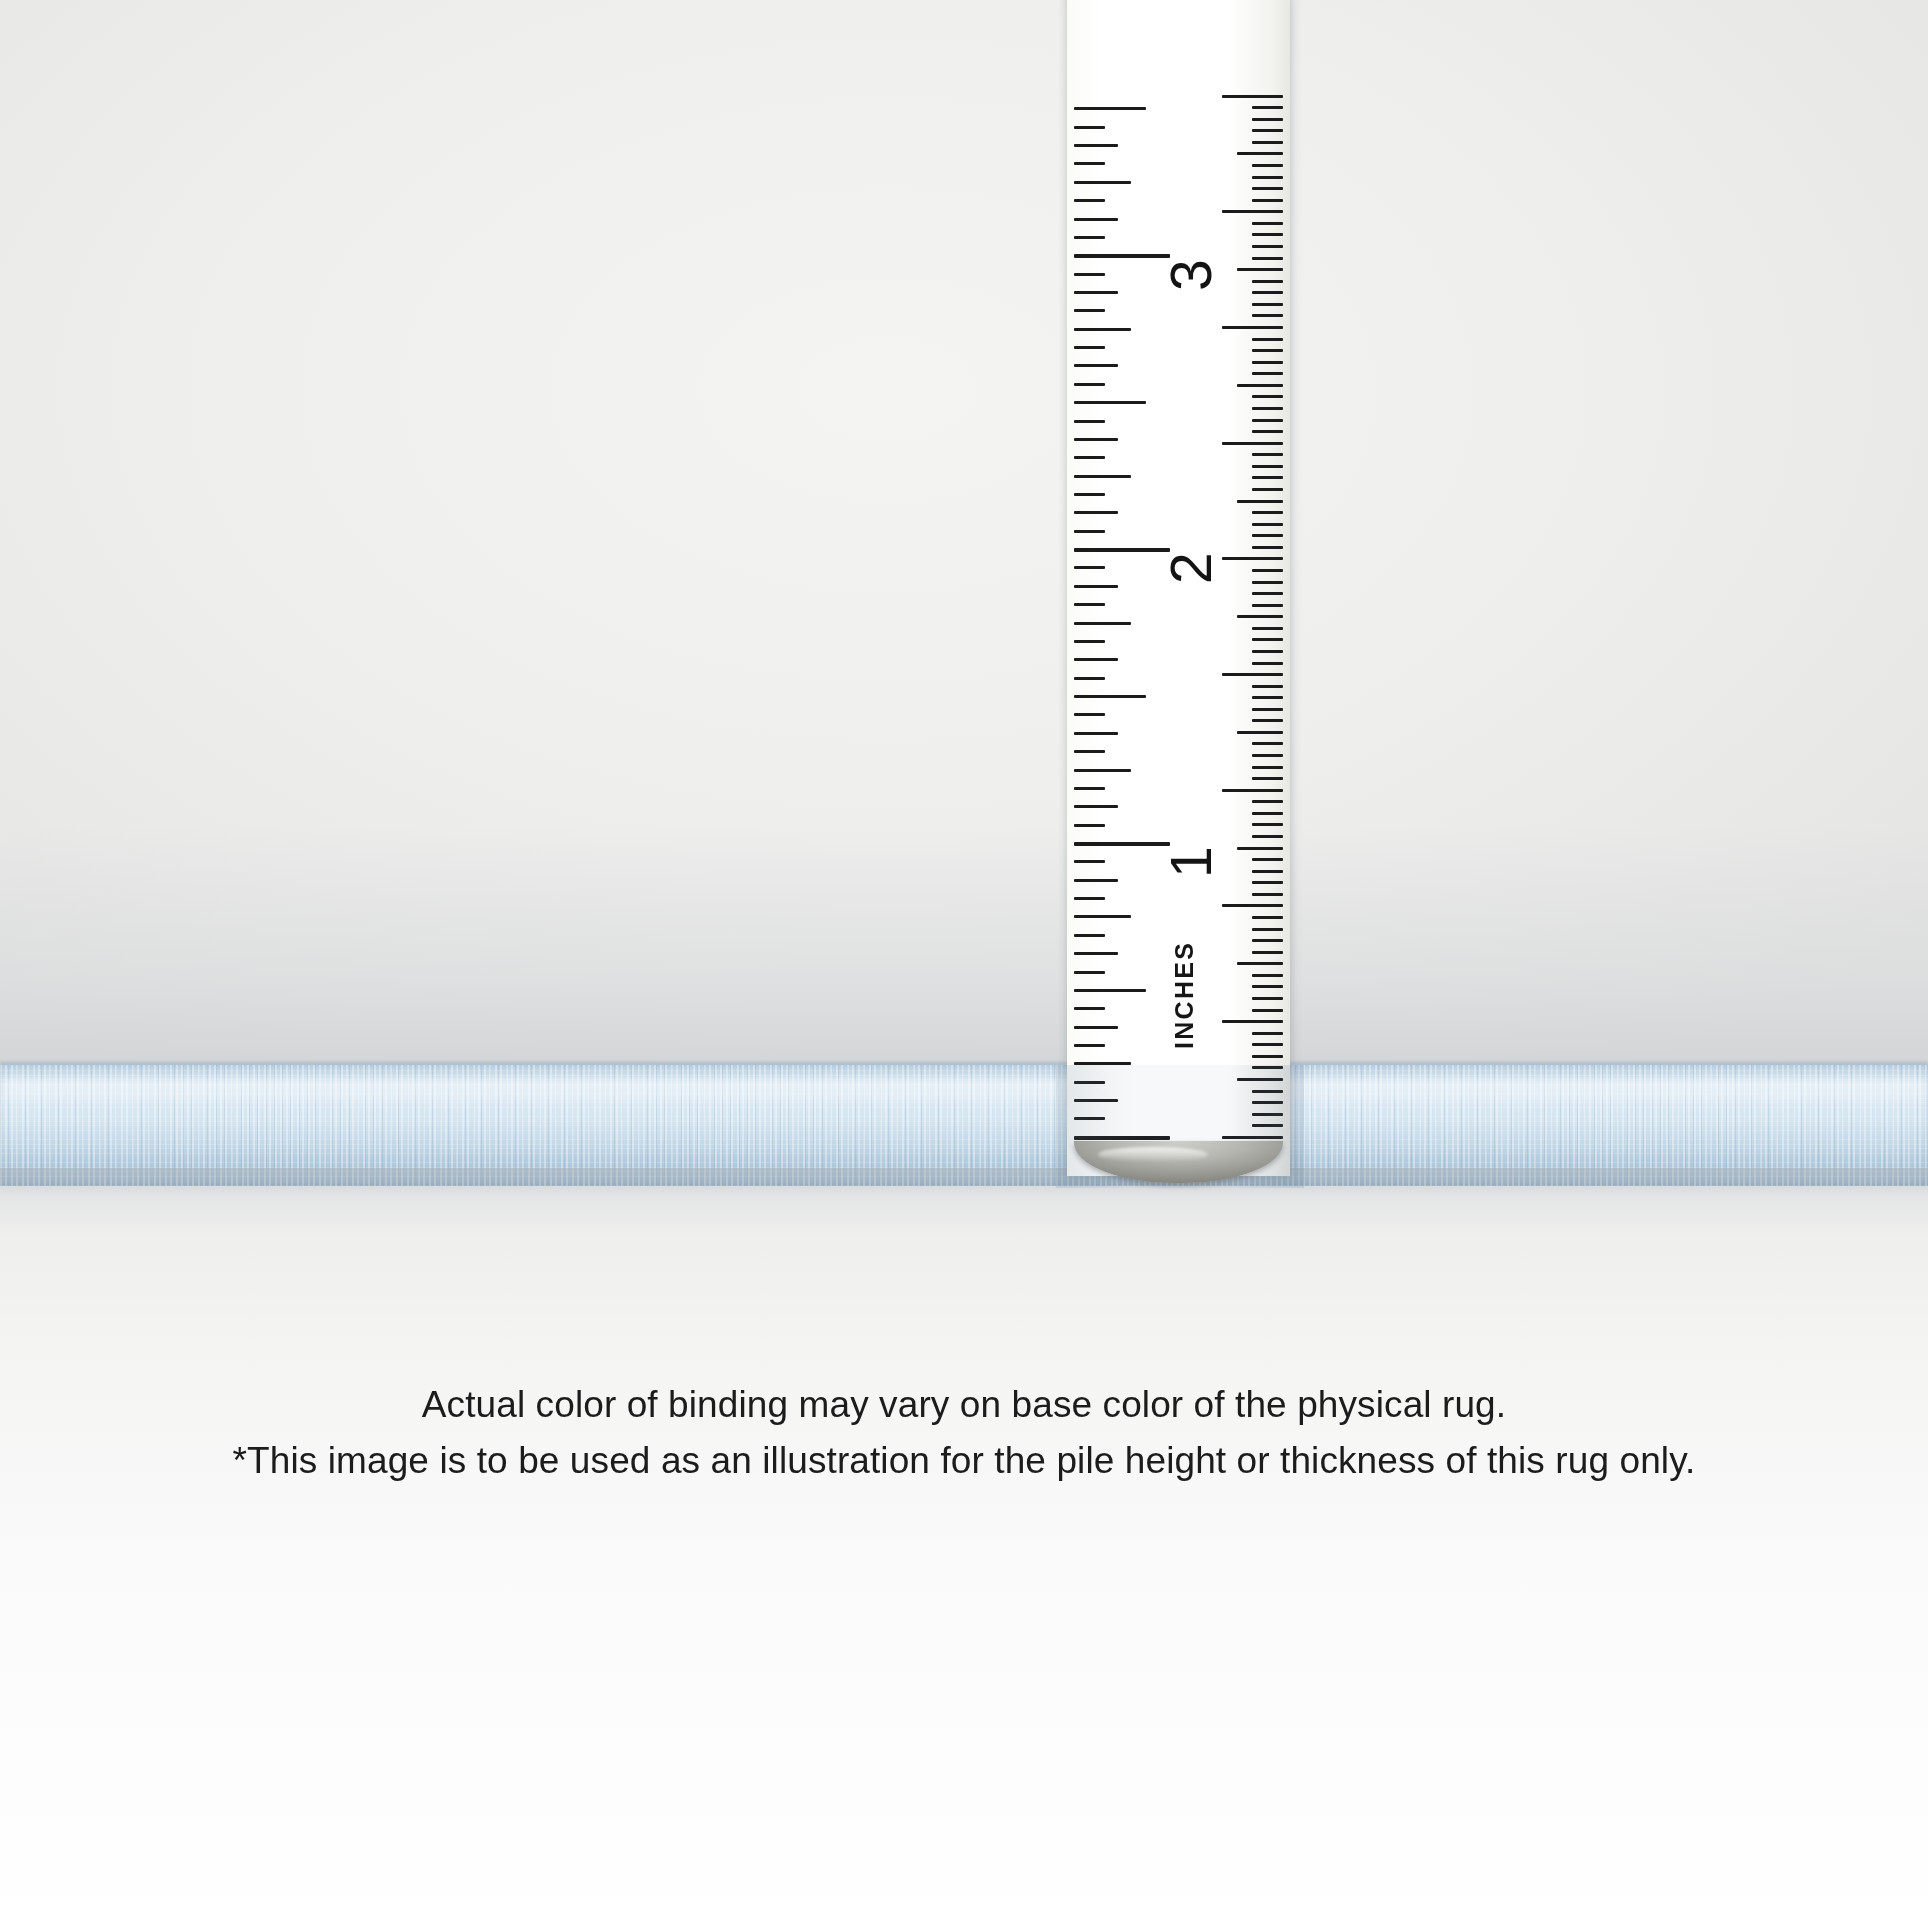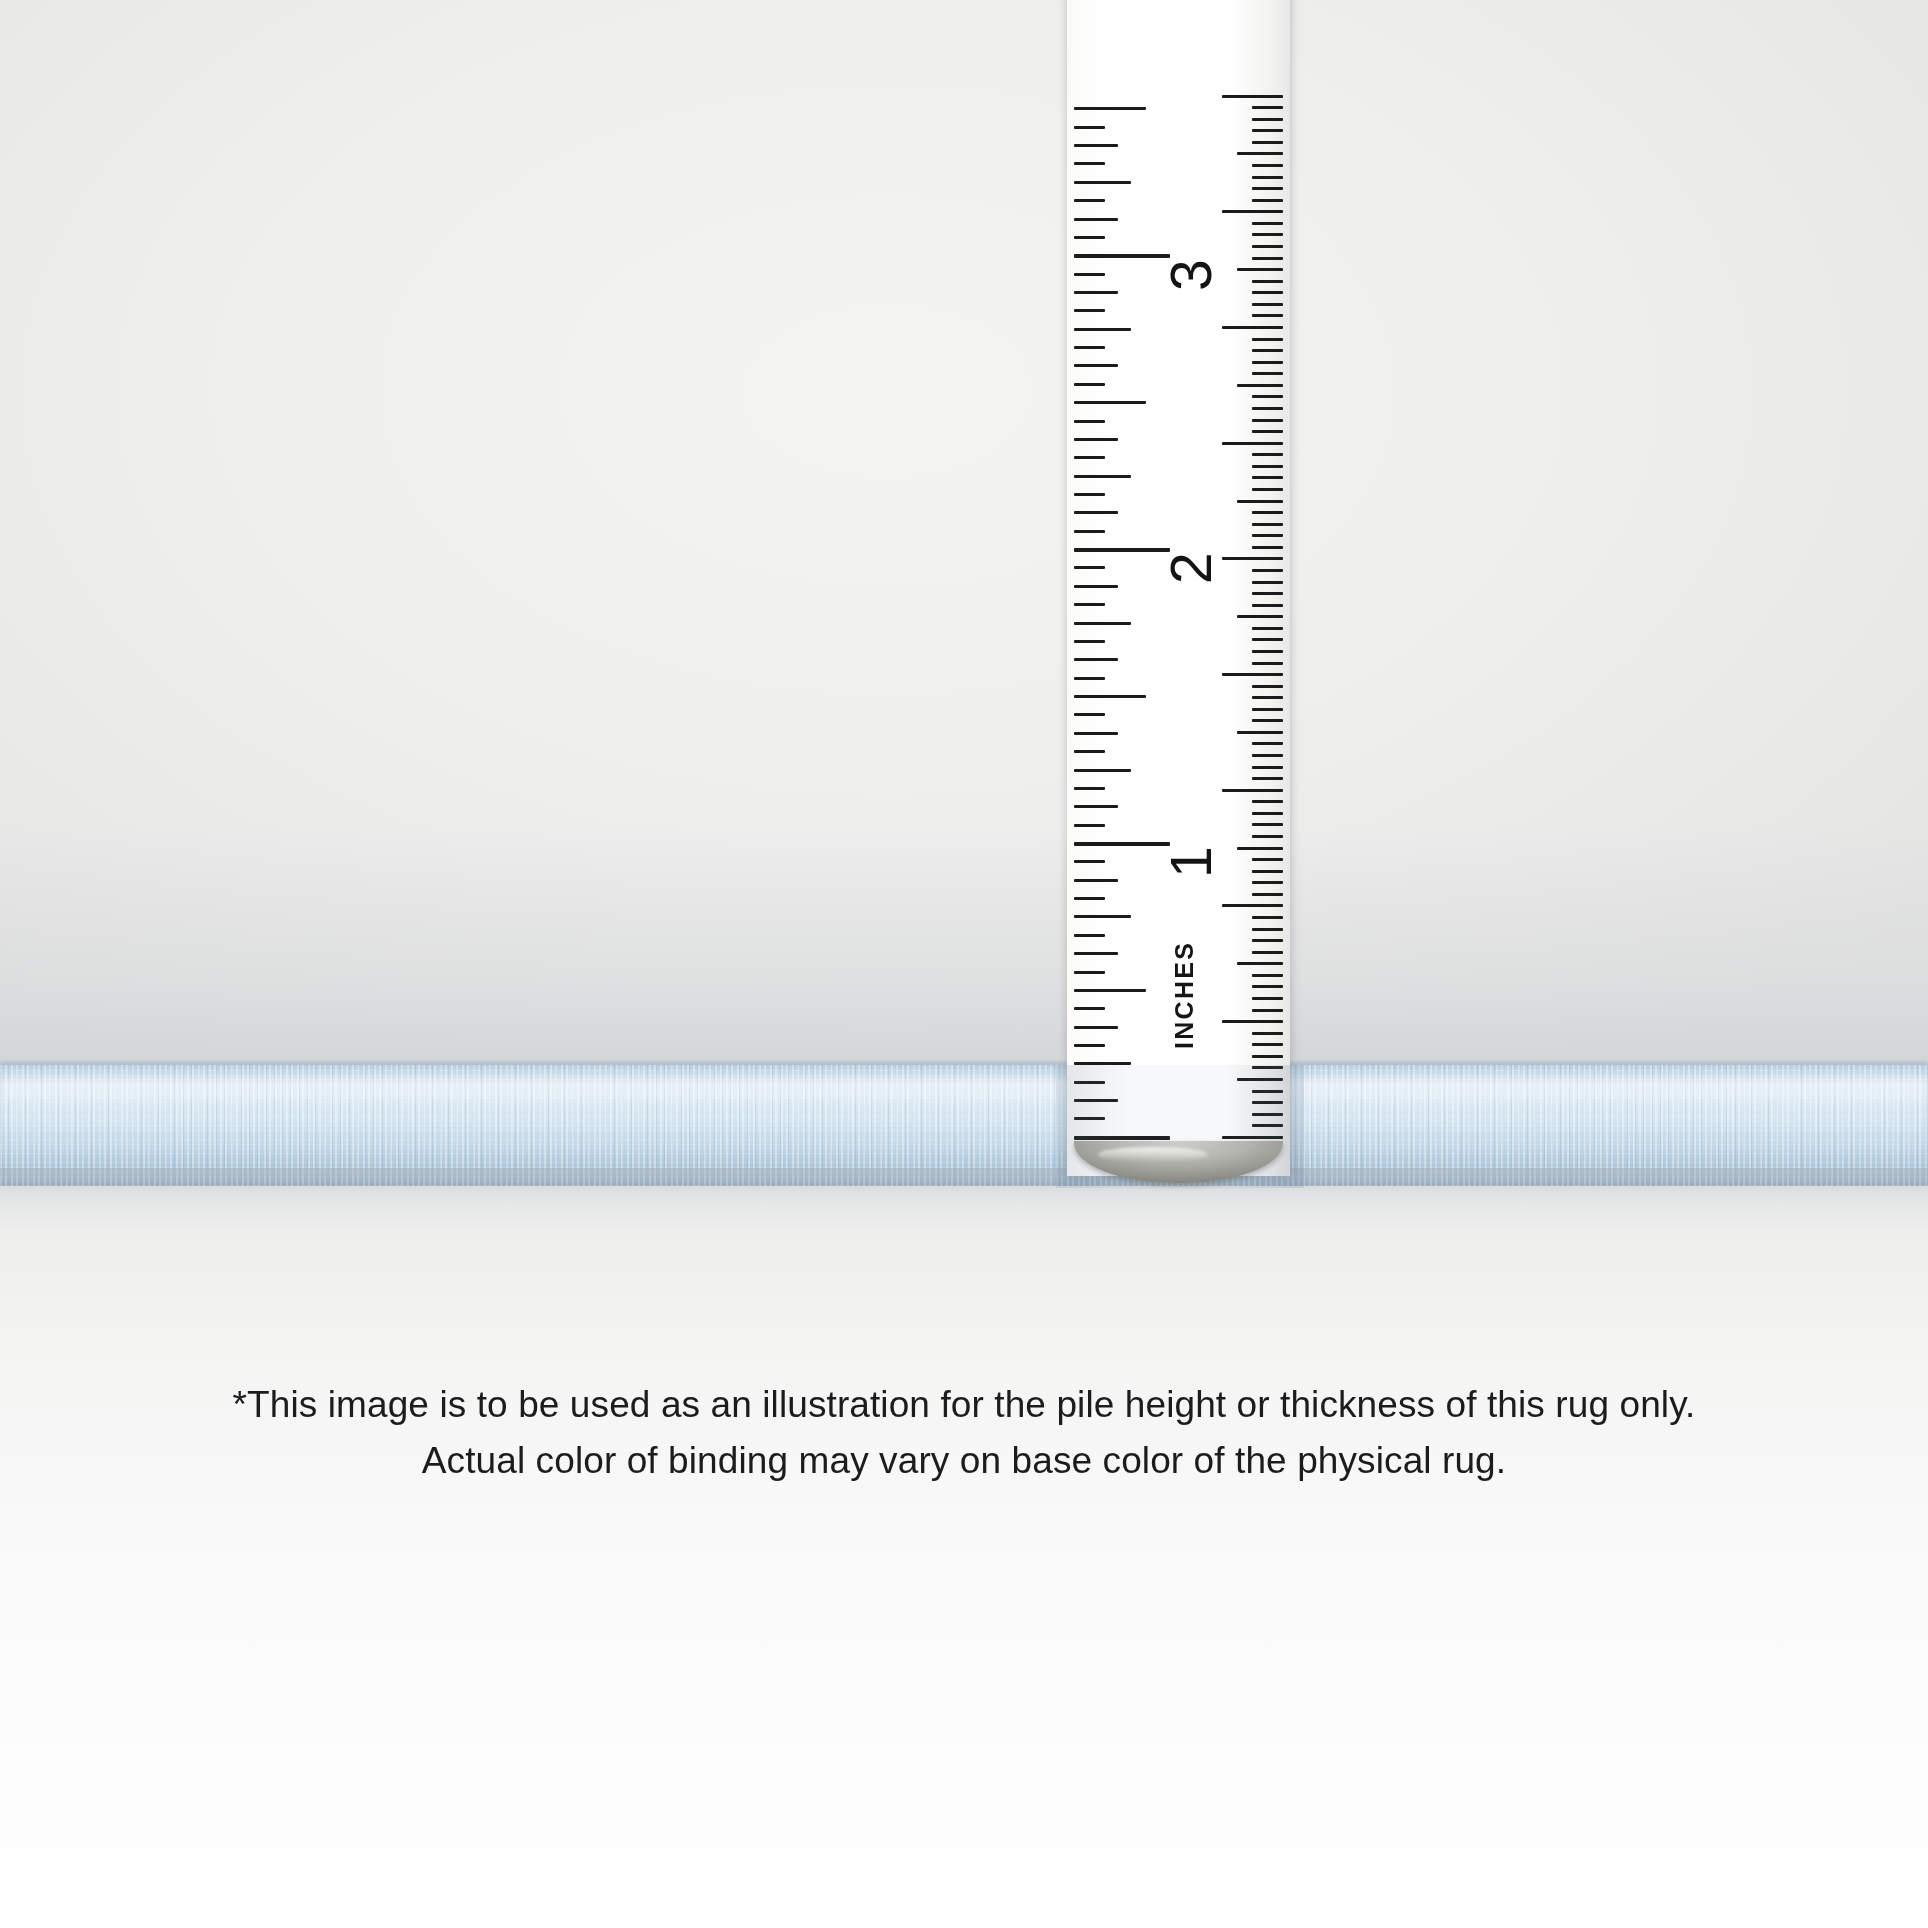--- a/index.html
+++ b/index.html
@@ -396,18 +396,18 @@
         <div class="ruler-number" style="top: 591px;">2</div>
         <div class="ruler-number" style="top: 298px;">3</div>
         <div class="ruler-unit" style="top: 1056px;">INCHES</div>
       </div>
   </div>
   <div class="ruler-shadow-on-rug"></div>
   <div class="ruler-hook"></div>
   <div class="ruler-hook-shine"></div>
 
   <div class="caption">
+    <span class="caption-line">Actual color of binding may vary on base color of the physical rug.</span>
     <span class="caption-line">*This image is to be used as an illustration for the pile height or thickness of this rug only.</span>
-    <span class="caption-line">Actual color of binding may vary on base color of the physical rug.</span>
   </div>
 
 </div>
 
 
 </body></html>

